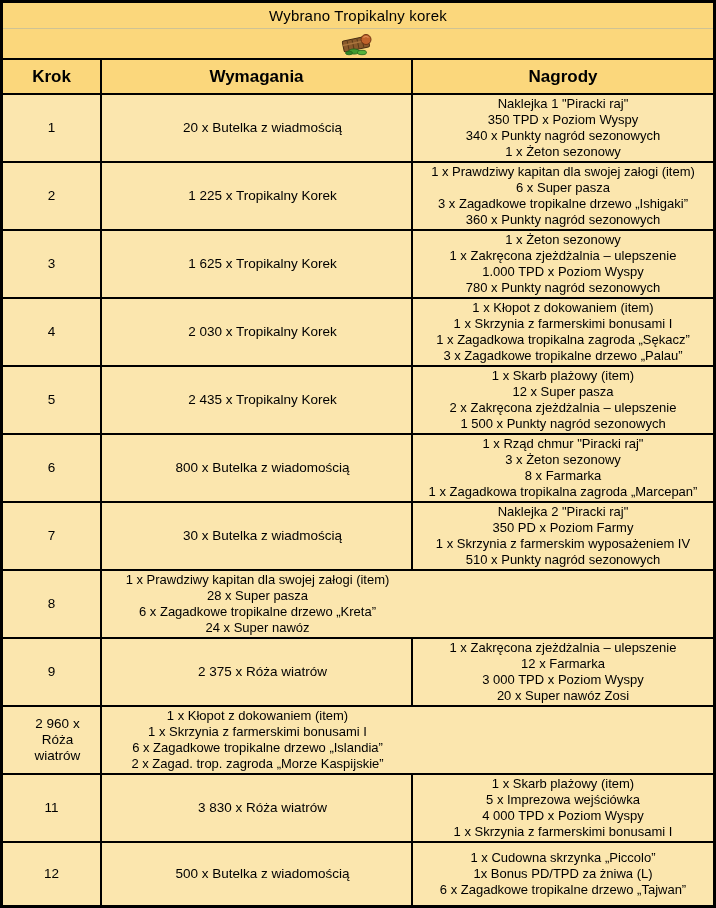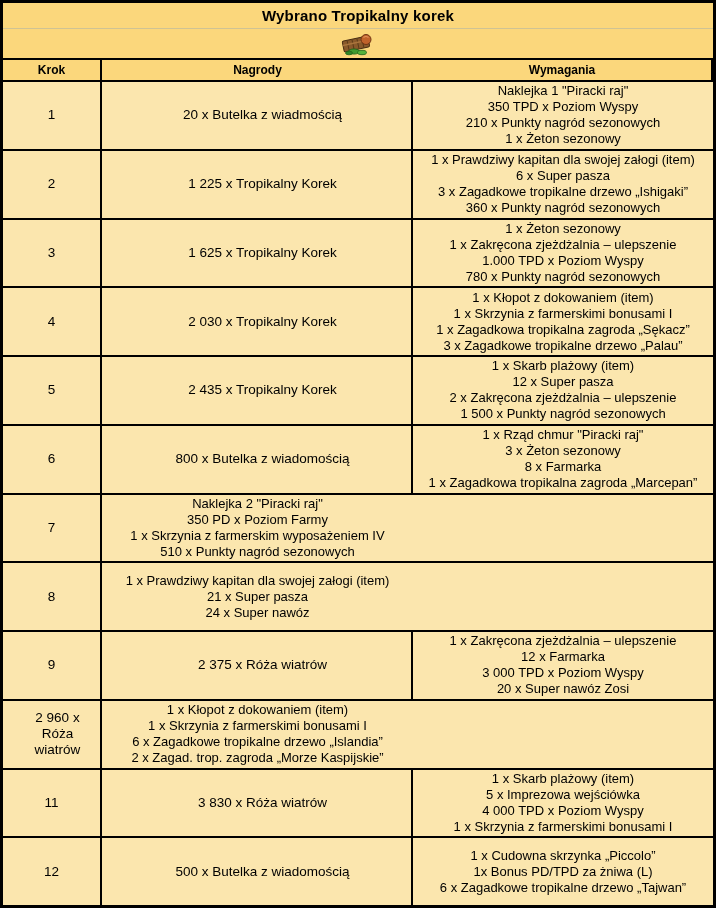--- a/index.html
+++ b/index.html
@@ -18,47 +18,47 @@
     display: flex;
     flex-direction: column;
   }
   .title-row {
     background: #fbd77c;
     height: 25px;
     border-bottom: 1px solid #cfc394;
     display: flex;
     align-items: center;
     justify-content: center;
-    font-weight: bold;
+    font-weight: normal;
     font-size: 15px;
     letter-spacing: 0.2px;
   }
   .icon-row {
     background: #fbd77c;
     height: 29px;
     border-bottom: 2px solid #000000;
     display: flex;
     align-items: center;
     justify-content: center;
   }
   .head-row, .row {
     display: grid;
     grid-template-columns: 99px 311px 1fr;
   }
   .head-row {
     background: #fbd77c;
     border-bottom: 2px solid #000000;
   }
   .hc {
-    height: 20px;
+    height: 33px;
     display: flex;
     align-items: center;
     justify-content: center;
     font-weight: bold;
-    font-size: 12px;
+    font-size: 17px;
     text-align: right;
   }
   .hc.c-step, .hc.c-req, .cell.c-step, .cell.c-req {
     border-right: 2px solid #000000;
   }
   .rows-wrap {
     display: flex;
     flex-direction: column;
     flex: 1;
   }
@@ -105,32 +105,32 @@
       <circle cx="29" cy="8.5" r="5" fill="#c0622b" stroke="#6f3413" stroke-width="1"></circle>
       <path d="M26.5 6.5 Q29 4.5 31.5 6.5" fill="none" stroke="#e0915a" stroke-width="1.2"></path>
       <ellipse cx="17" cy="20.5" rx="5.5" ry="2.6" fill="#3f9a2f" stroke="#20641a" stroke-width="0.8"></ellipse>
       <ellipse cx="25" cy="21.5" rx="4.5" ry="2.2" fill="#55b33b" stroke="#20641a" stroke-width="0.8"></ellipse>
       <ellipse cx="12" cy="22" rx="3.5" ry="1.8" fill="#2f8526" stroke="#20641a" stroke-width="0.8"></ellipse>
     </svg>
   </div>
 
   <div class="head-row">
     <div class="hc c-step">Krok</div>
+    <div class="hc c-req">Wymagania</div>
     <div class="hc c-rew">Nagrody</div>
-    <div class="hc c-req">Wymagania</div>
   </div>
 
   <div class="rows-wrap" id="rows">
   <div class="row">
     <div class="cell c-step">1</div>
     <div class="cell c-req">20 x Butelka z wiadmością</div>
     <div class="cell c-rew">
           <div class="reward-line">Naklejka 1 "Piracki raj"</div>
           <div class="reward-line">350 TPD x Poziom Wyspy</div>
-          <div class="reward-line">210 x Punkty nagród sezonowych</div>
+          <div class="reward-line">340 x Punkty nagród sezonowych</div>
           <div class="reward-line">1 x Żeton sezonowy</div>
         </div>
   </div>
 
   <div class="row">
     <div class="cell c-step">2</div>
     <div class="cell c-req">1 225 x Tropikalny Korek</div>
     <div class="cell c-rew">
           <div class="reward-line">1 x Prawdziwy kapitan dla swojej załogi (item)</div>
           <div class="reward-line">6 x Super pasza</div>
@@ -178,33 +178,35 @@
     <div class="cell c-rew">
           <div class="reward-line">1 x Rząd chmur "Piracki raj"</div>
           <div class="reward-line">3 x Żeton sezonowy</div>
           <div class="reward-line">8 x Farmarka</div>
           <div class="reward-line">1 x Zagadkowa tropikalna zagroda „Marcepan”</div>
         </div>
   </div>
 
   <div class="row">
     <div class="cell c-step">7</div>
+    <div class="cell c-req">30 x Butelka z wiadmością</div>
     <div class="cell c-rew">
           <div class="reward-line">Naklejka 2 "Piracki raj"</div>
           <div class="reward-line">350 PD x Poziom Farmy</div>
           <div class="reward-line">1 x Skrzynia z farmerskim wyposażeniem IV</div>
           <div class="reward-line">510 x Punkty nagród sezonowych</div>
         </div>
   </div>
 
   <div class="row">
     <div class="cell c-step">8</div>
     <div class="cell c-rew">
           <div class="reward-line">1 x Prawdziwy kapitan dla swojej załogi (item)</div>
-          <div class="reward-line">21 x Super pasza</div>
+          <div class="reward-line">28 x Super pasza</div>
+          <div class="reward-line">6 x Zagadkowe tropikalne drzewo „Kreta”</div>
           <div class="reward-line">24 x Super nawóz</div>
         </div>
   </div>
 
   <div class="row">
     <div class="cell c-step">9</div>
     <div class="cell c-req">2 375 x Róża wiatrów</div>
     <div class="cell c-rew">
           <div class="reward-line">1 x Zakręcona zjeżdżalnia – ulepszenie</div>
           <div class="reward-line">12 x Farmarka</div>

